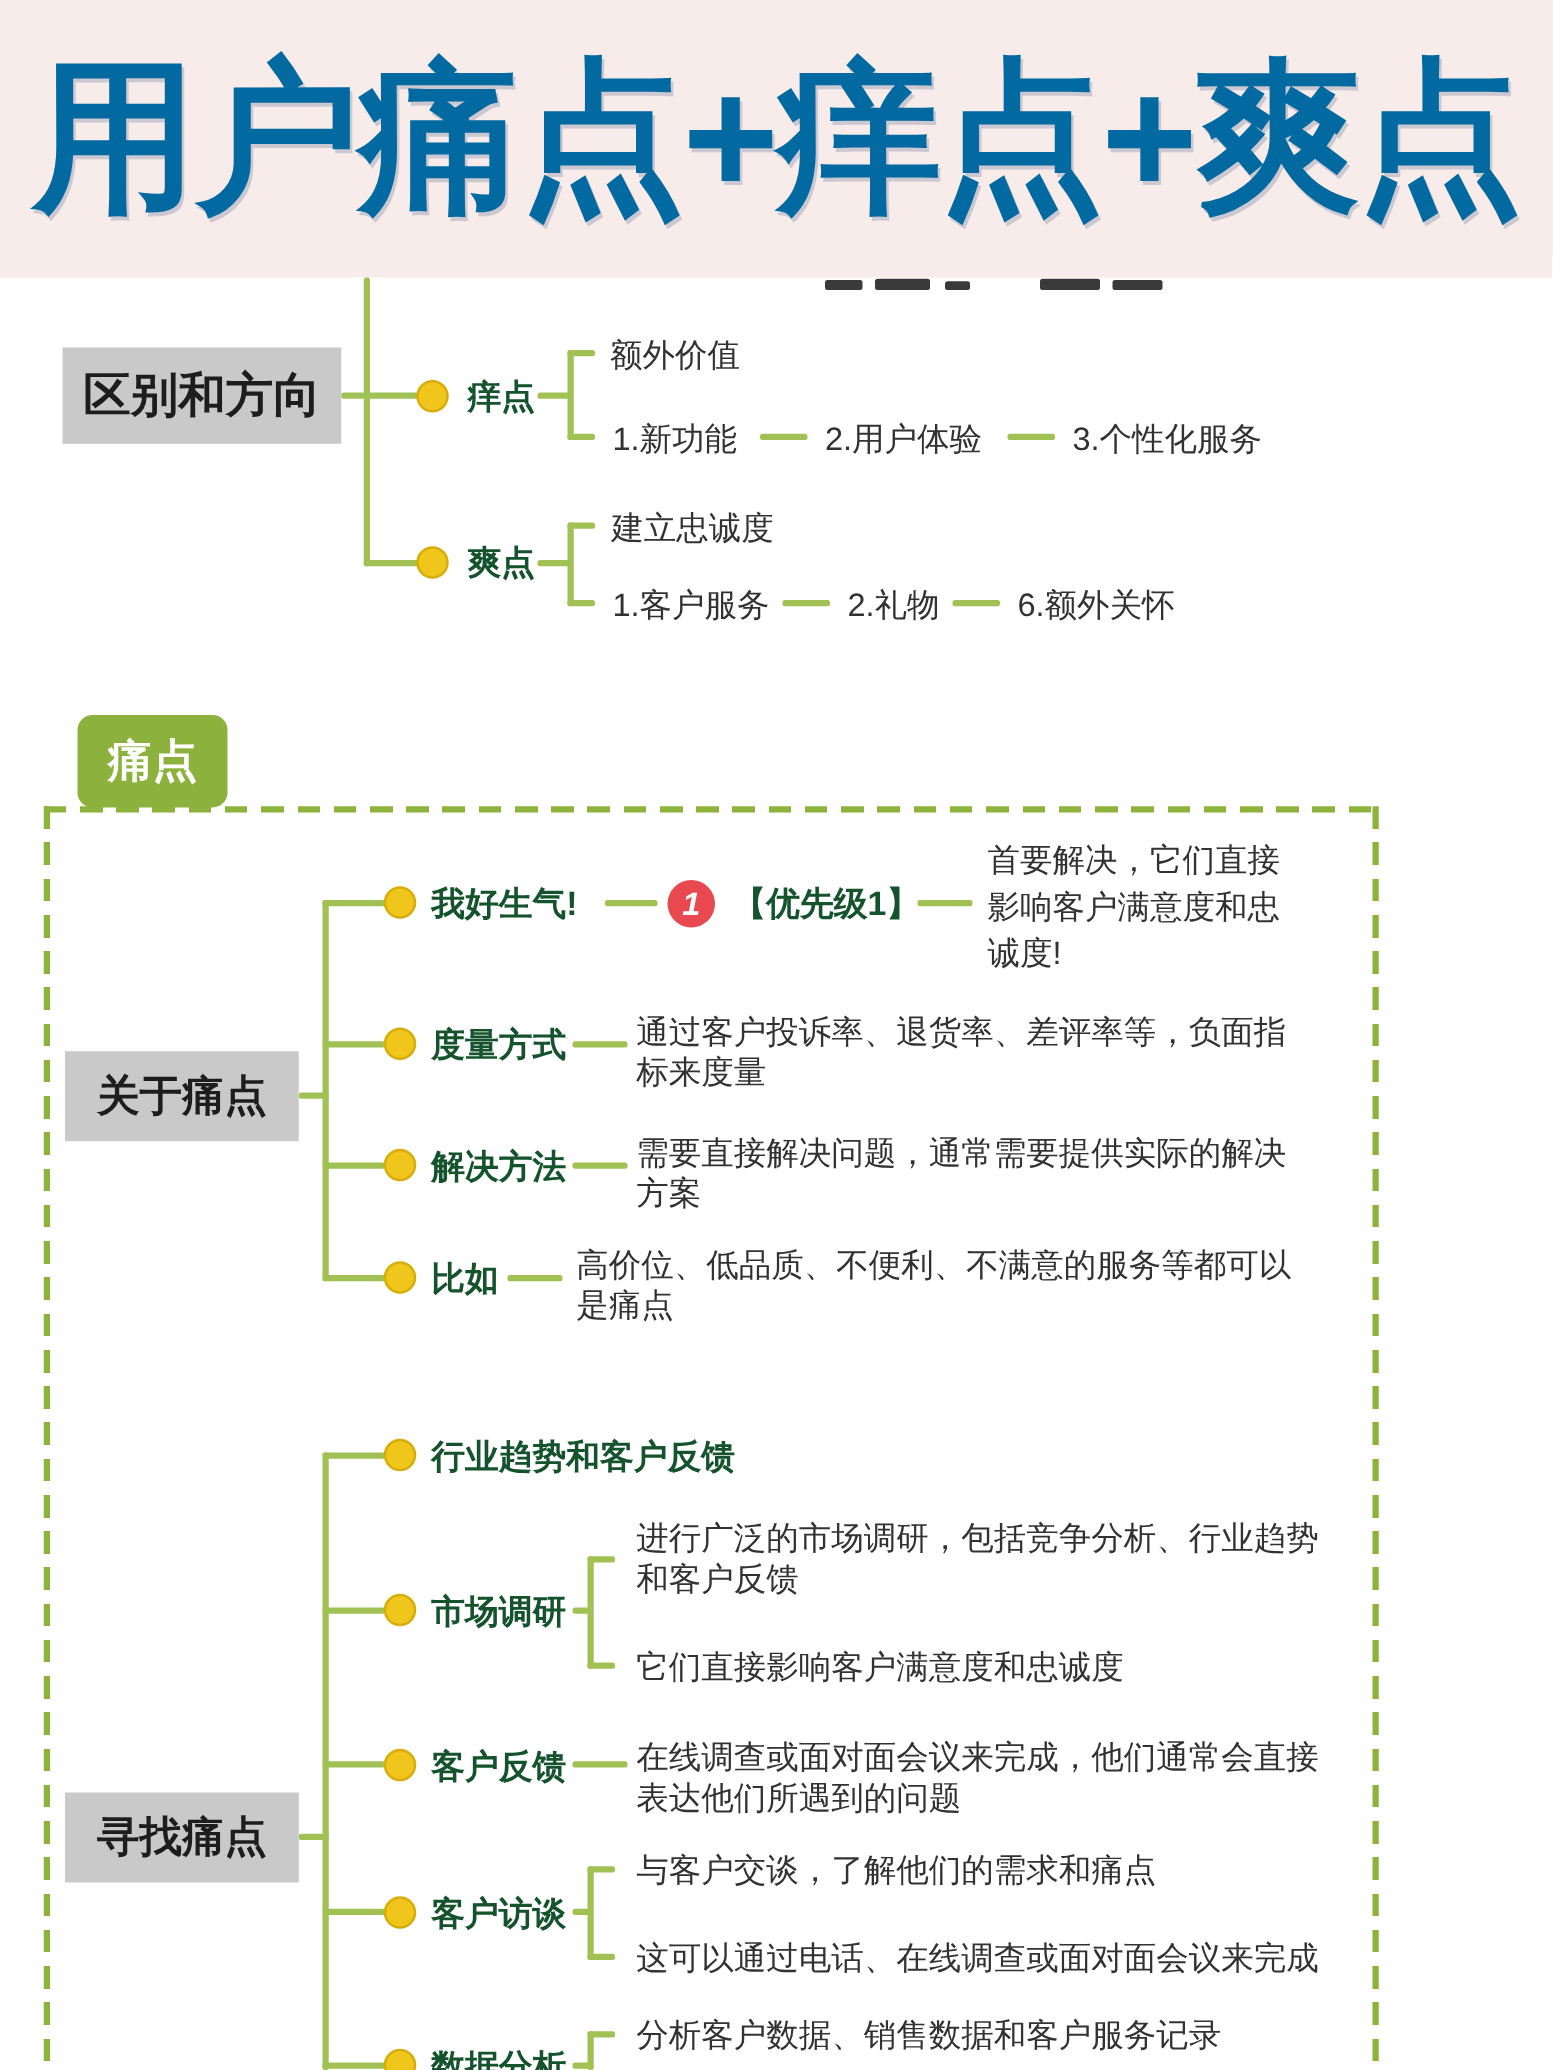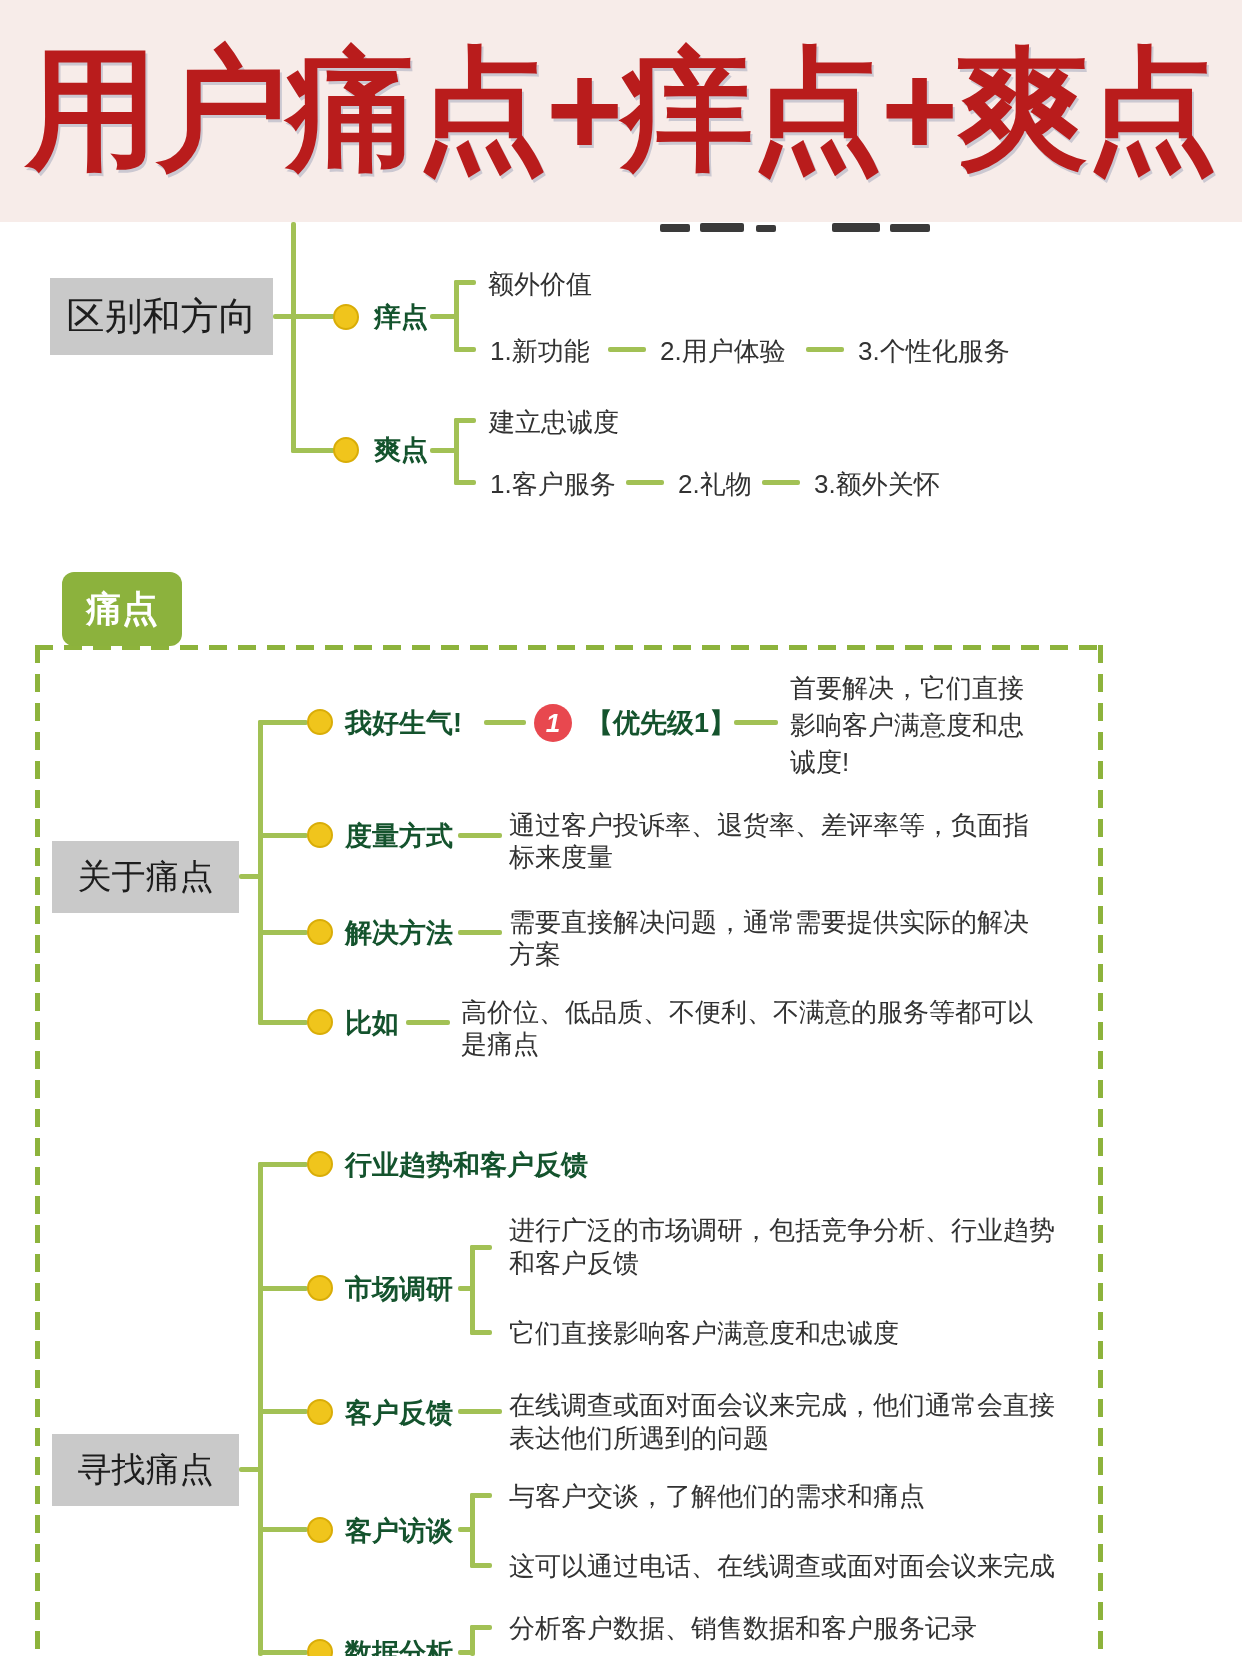--- a/index.html
+++ b/index.html
@@ -8,21 +8,21 @@
     background:#ffffff;
     font-family:"Liberation Sans","DejaVu Sans",sans-serif;
   }
   
   .banner{
     position:absolute;left:0;top:0;width:1242px;height:222px;
     background:#f7ece9;display:flex;align-items:center;justify-content:center;
   }
   .banner h1{
     margin:0;font-size:132px;font-weight:900;letter-spacing:-2px;
-    color:#b91c1c;text-shadow:2px 3px 0 rgba(70,90,140,.25);
+    color:#0369a1;text-shadow:2px 3px 0 rgba(70,90,140,.25);
     white-space:nowrap;
   }
   
   .remnant{position:absolute;background:#3a3a3a;border-radius:2px;}
   
   .hline{position:absolute;height:5px;background:#a2c155;border-radius:2px;}
   .vline{position:absolute;width:5px;background:#a2c155;border-radius:2px;}
   .dot{
     position:absolute;width:26px;height:26px;border-radius:50%;
     background:#f0c51c;border:2px solid #d9ad07;box-sizing:border-box;
@@ -30,21 +30,21 @@
   .lbl{
     position:absolute;font-weight:700;color:#14532d;font-size:27px;
     line-height:34px;white-space:nowrap;text-align:right;
   }
   .desc{
     position:absolute;font-size:26px;line-height:33px;color:#323232;
     font-weight:500;word-break:break-all;
   }
   .item{position:absolute;font-size:26px;font-weight:500;color:#323232;white-space:nowrap;}
   .graybox{
-    position:absolute;background:#c9c9c9;color:#1d1d1d;font-weight:400;
+    position:absolute;background:#c9c9c9;color:#1d1d1d;font-weight:700;
     display:flex;align-items:center;justify-content:center;white-space:nowrap;
   }
   .tag{
     position:absolute;left:62px;top:572px;width:120px;height:74px;
     background:#8cb23d;border-radius:12px;color:#ffffff;font-weight:700;
     font-size:36px;display:flex;align-items:center;justify-content:center;
     z-index:3;
   }
   .dash-h{position:absolute;height:5px;z-index:1;
     background:repeating-linear-gradient(90deg,#8db33c 0 18px,transparent 18px 29px);}
@@ -93,21 +93,21 @@
   <div class="lbl" style="left:374px;top:433px;">爽点</div>
   <div class="hline" style="left:430px;top:448px;width:26px;"></div>
   <div class="vline" style="left:454px;top:418px;height:67px;"></div>
   <div class="hline" style="left:454px;top:418px;width:22px;"></div>
   <div class="hline" style="left:454px;top:480px;width:22px;"></div>
   <div class="item" style="left:489px;top:405px;">建立忠诚度</div>
   <div class="item" style="left:490px;top:467px;">1.客户服务</div>
   <div class="hline" style="left:626px;top:480px;width:38px;"></div>
   <div class="item" style="left:678px;top:467px;">2.礼物</div>
   <div class="hline" style="left:762px;top:480px;width:38px;"></div>
-  <div class="item" style="left:814px;top:467px;">3.额外关怀</div>
+  <div class="item" style="left:814px;top:467px;">6.额外关怀</div>
 
   <div class="tag">痛点</div>
   <div class="dash-h" style="left:35px;top:645px;width:1068px;"></div>
   <div class="dash-v" style="left:35px;top:645px;height:1011px;"></div>
   <div class="dash-v" style="left:1098px;top:645px;height:1011px;"></div>
 
   <div class="vline" style="left:258px;top:720px;height:305px;"></div>
   <div class="hline" style="left:258px;top:720px;width:50px;"></div>
   <div class="hline" style="left:258px;top:833px;width:50px;"></div>
   <div class="hline" style="left:239px;top:874px;width:24px;"></div>

